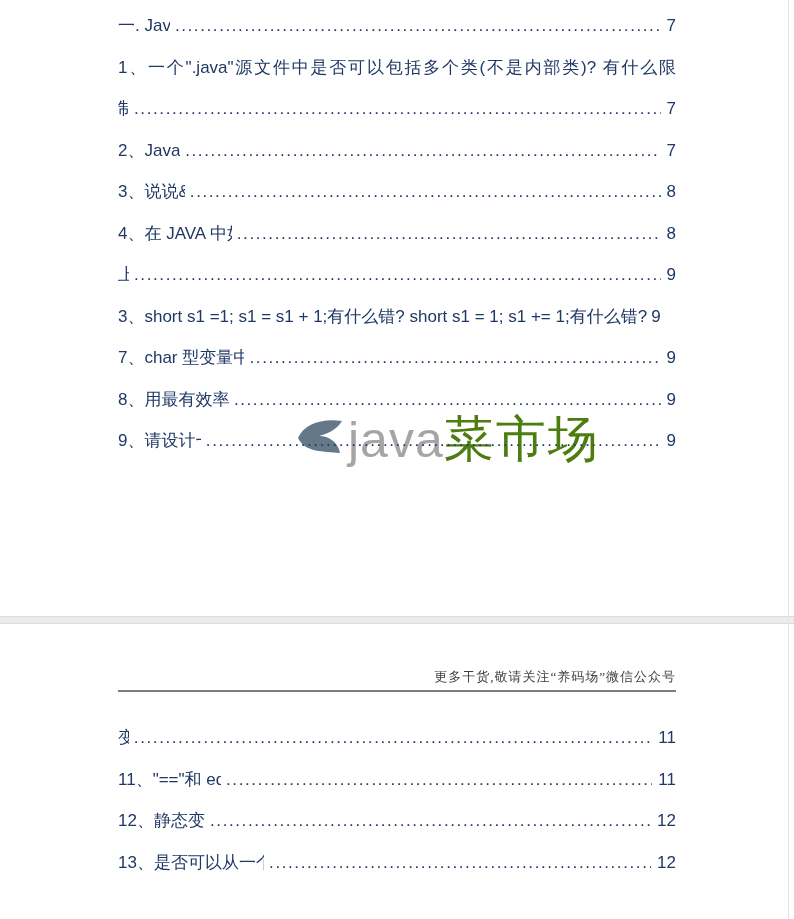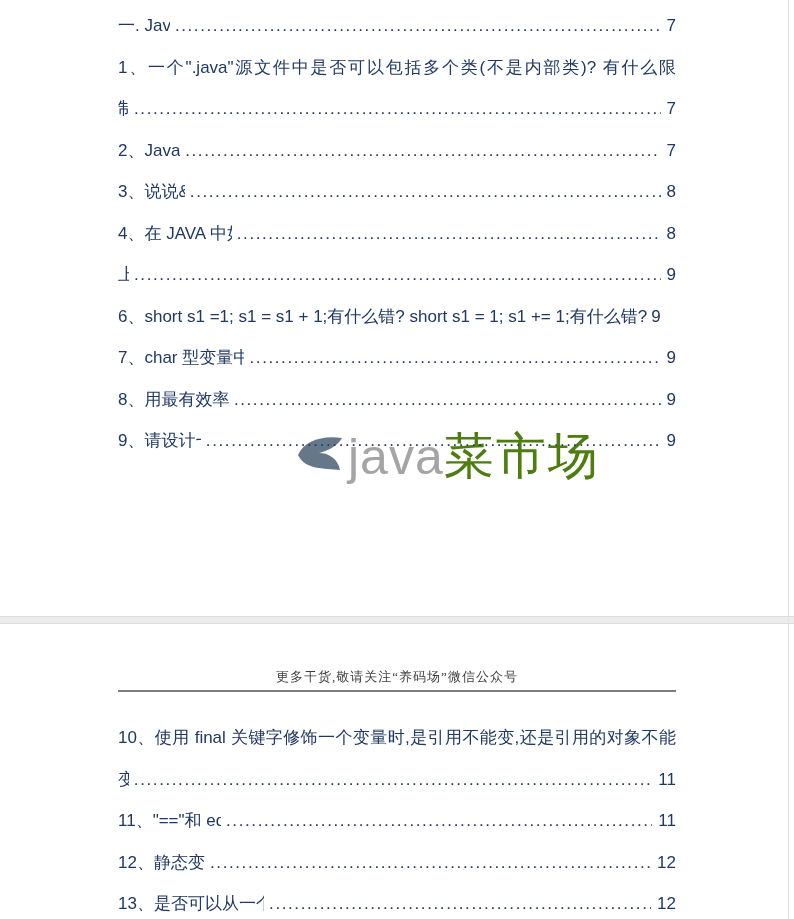--- a/index.html
+++ b/index.html
@@ -58,21 +58,21 @@
   }
   .row .page {
     white-space: nowrap;
     flex: 0 0 auto;
     padding-left: 4px;
   }
   
   .watermark {
     position: absolute;
     left: 296px;
-    top: 433px;
+    top: 416px;
     z-index: 0;
     display: flex;
     align-items: flex-end;
     user-select: none;
     text-align: center;
   }
   .wm-leaf { width: 48px; height: 44px; margin-right: 4px; }
   .wm-latin {
     font-size: 50px;
     line-height: 44px;
@@ -93,21 +93,21 @@
     border-bottom: 1px solid #dcdcdc;
   }
   
   .page2 {
     position: relative;
     padding: 0 118px;
     box-sizing: border-box;
   }
   .p2-header {
     padding-top: 45px;
-    text-align: center;
+    text-align: right;
     font-family: "Liberation Serif", "DejaVu Serif", serif;
     font-size: 13px;
     line-height: 16px;
     color: #3f3f3f;
     letter-spacing: 1px;
   }
   .p2-rule {
     margin-top: 5px;
     border-bottom: 2px solid #7d7d7d;
   }
@@ -145,21 +145,21 @@
           <span class="t">4、在 JAVA 中如何跳出当前的多重嵌套循环?</span>
           <span class="leader"></span>
           <span class="page">8</span>
         </div>
         <div class="row">
           <span class="t">上?</span>
           <span class="leader"></span>
           <span class="page">9</span>
         </div>
         <div class="row">
-          <span class="t">6、short s1 =1; s1 = s1 + 1;有什么错? short s1 = 1; s1 += 1;有什么错?</span>
+          <span class="t">3、short s1 =1; s1 = s1 + 1;有什么错? short s1 = 1; s1 += 1;有什么错?</span>
           <span class="page">9</span>
         </div>
         <div class="row">
           <span class="t">7、char 型变量中能不能存贮一个中文汉字?为什么?</span>
           <span class="leader"></span>
           <span class="page">9</span>
         </div>
         <div class="row">
           <span class="t">8、用最有效率的方法算出 2 乘以 8 等於几?</span>
           <span class="leader"></span>
@@ -180,21 +180,20 @@
       <span class="wm-cjk">菜市场</span>
     </div>
   </div>
 
   <div class="page-break"></div>
 
   <div class="page2">
     <div class="p2-header">更多干货,敬请关注“养码场”微信公众号</div>
     <div class="p2-rule"></div>
     <div class="rows2">
-        <div class="row fill"><span class="t">10、使用 final 关键字修饰一个变量时,是引用不能变,还是引用的对象不能</span></div>
         <div class="row">
           <span class="t">变?</span>
           <span class="leader"></span>
           <span class="page">11</span>
         </div>
         <div class="row">
           <span class="t">11、"=="和 equals 方法究竟有什么区别?</span>
           <span class="leader"></span>
           <span class="page">11</span>
         </div>

